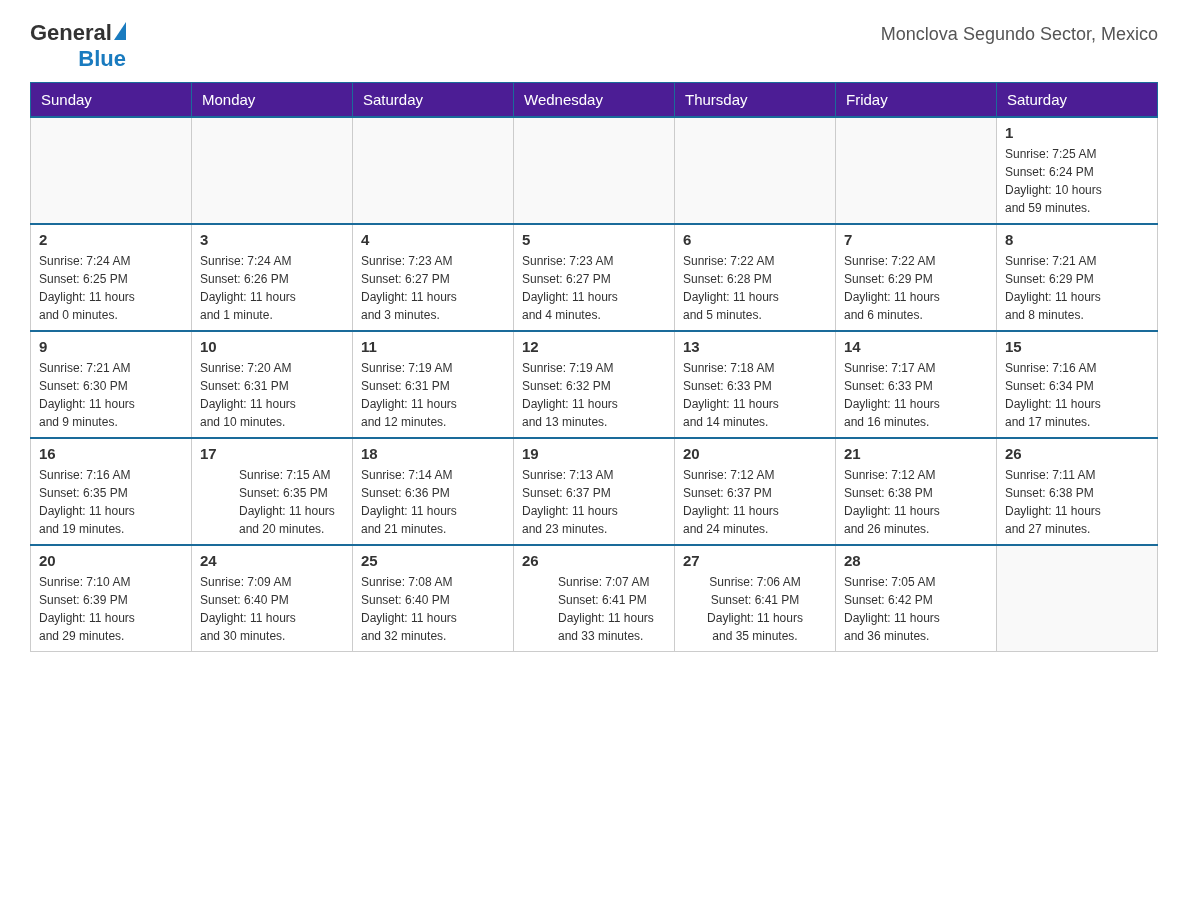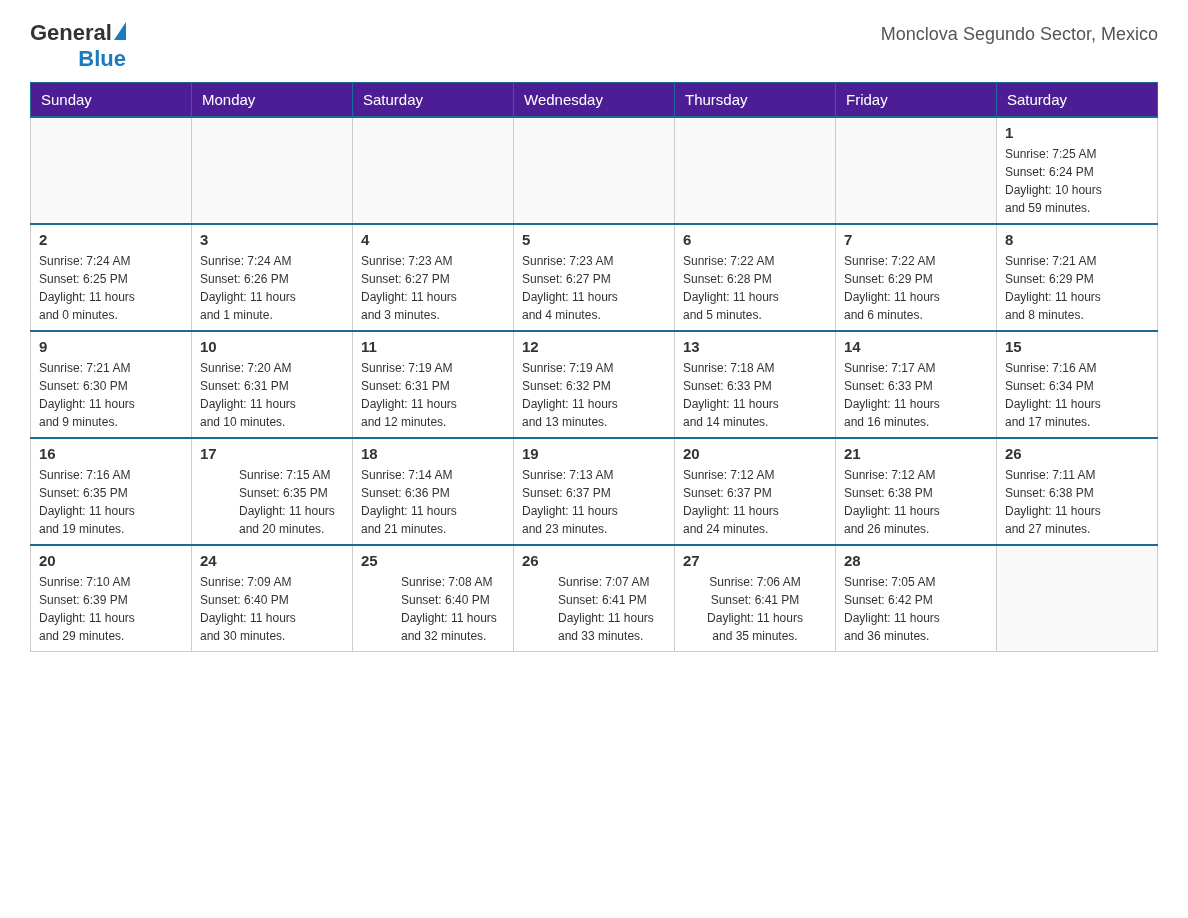--- a/index.html
+++ b/index.html
@@ -311,21 +311,21 @@
         </td>
         <td>
           <span class="day-number">24</span>
           <div class="day-info" style="white-space: pre-line;">Sunrise: 7:09 AM
 Sunset: 6:40 PM
 Daylight: 11 hours
 and 30 minutes.</div>
         </td>
         <td>
           <span class="day-number">25</span>
-          <div class="day-info" style="white-space: pre-line; margin-left: 40px;">Sunrise: 7:08 AM
+          <div class="day-info" style="white-space: pre-line;">Sunrise: 7:08 AM
 Sunset: 6:40 PM
 Daylight: 11 hours
 and 32 minutes.</div>
         </td>
         <td>
           <span class="day-number">26</span>
           <div class="day-info" style="white-space: pre-line; margin-left: 36px;">Sunrise: 7:07 AM
 Sunset: 6:41 PM
 Daylight: 11 hours
 and 33 minutes.</div>

